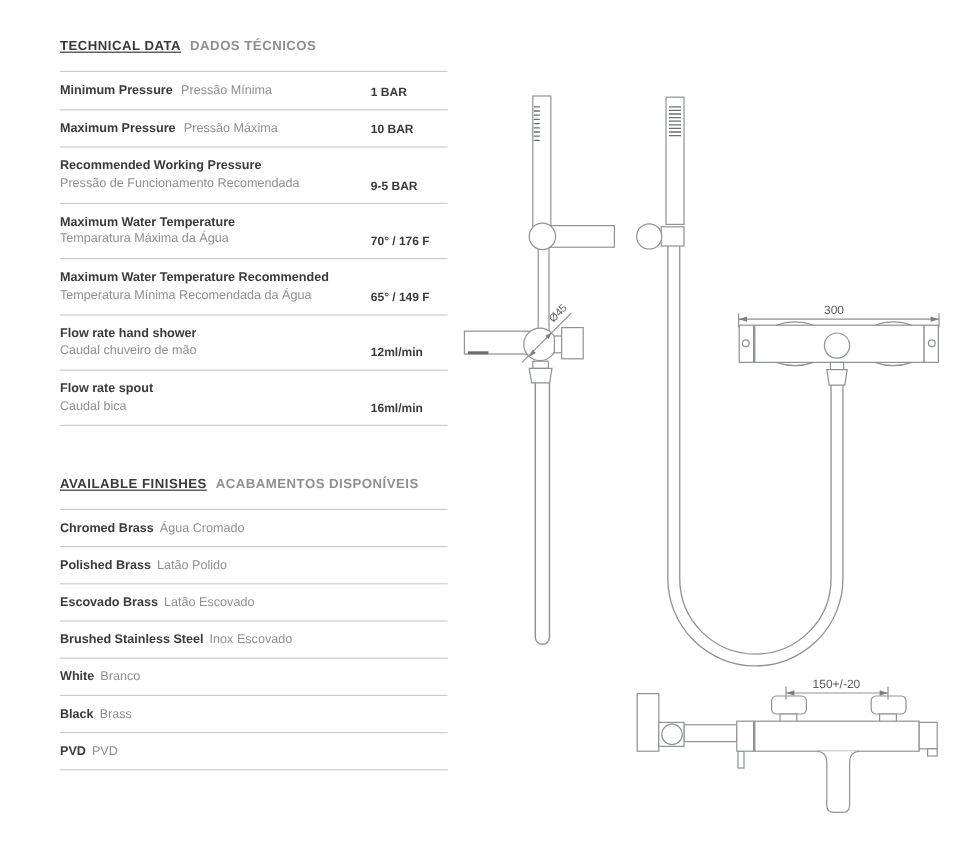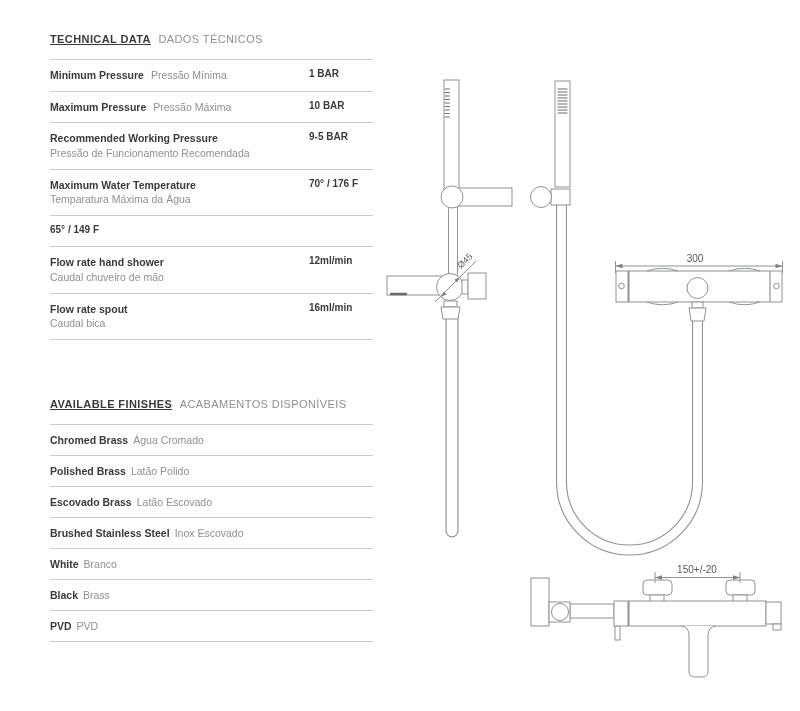--- a/index.html
+++ b/index.html
@@ -10,23 +10,23 @@
     -webkit-font-smoothing:antialiased;
   }
   .section{position:absolute;left:50px;width:323px;}
   #technical-data{top:33px;}
   #available-finishes{top:398px;}
   .sec-title{
     font-size:11px;letter-spacing:.4px;padding-bottom:14px;
     border-bottom:1px solid #cccccc;white-space:nowrap;
   }
   .sec-title .en{font-weight:bold;color:#3a3a3a;text-decoration:underline;}
-  .sec-title .pt{font-weight:normal;color:#8f8f8f;margin-left:4px;}
+  .sec-title .pt{font-weight:bold;color:#8f8f8f;margin-left:4px;}
   .trow{
-    display:flex;align-items:flex-start;border-bottom:1px solid #cccccc;
+    display:flex;align-items:flex-end;border-bottom:1px solid #cccccc;
     padding:8px 0;font-size:10.5px;min-height:14px;
   }
   .trow .labels{flex:1;padding-right:8px;line-height:1.4;}
   .trow .labels .en{font-weight:bold;color:#3a3a3a;}
   .trow .labels .pt{color:#8f8f8f;margin-left:4px;}
   .trow.stacked .labels .pt{display:block;margin-left:0;}
   .trow .value{width:64px;flex:none;font-weight:bold;color:#3a3a3a;font-size:10px;white-space:nowrap;}
   .frow{
     display:flex;align-items:center;border-bottom:1px solid #cccccc;
     padding:0;height:30px;font-size:10.5px;
@@ -73,20 +73,24 @@
 
   <div class="trow stacked">
     <div class="labels">
       <span class="en">Maximum Water Temperature</span>
       <span class="pt">Temparatura Máxima da Água</span>
     </div>
     <div class="value">70° / 176 F</div>
   </div>
 
   <div class="trow stacked">
+    <div class="labels">
+      <span class="en">Maximum Water Temperature Recommended</span>
+      <span class="pt">Temperatura Mínima Recomendada da Água</span>
+    </div>
     <div class="value">65° / 149 F</div>
   </div>
 
   <div class="trow stacked">
     <div class="labels">
       <span class="en">Flow rate hand shower</span>
       <span class="pt">Caudal chuveiro de mão</span>
     </div>
     <div class="value">12ml/min</div>
   </div>

